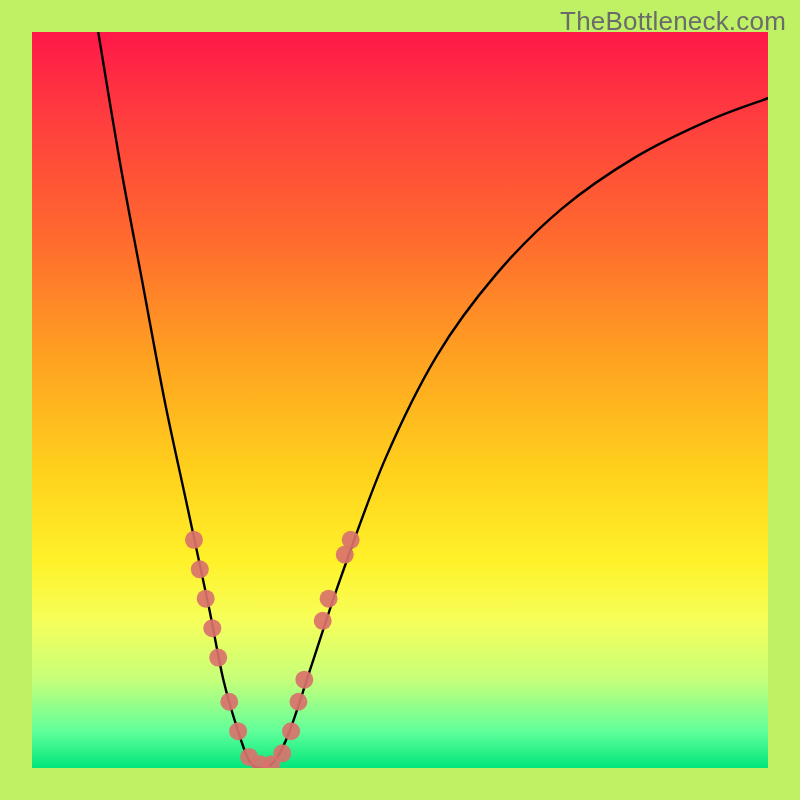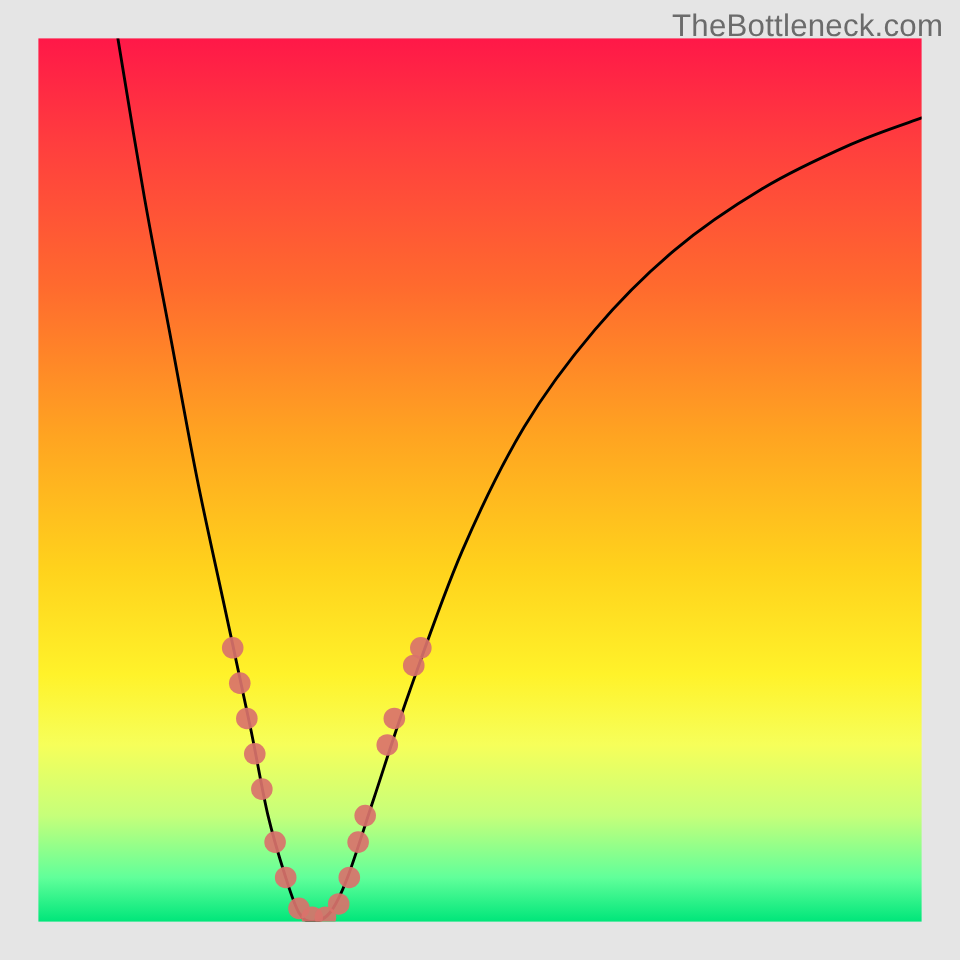--- a/index.html
+++ b/index.html
@@ -7,21 +7,21 @@
     padding: 0;
     width: 800px;
     height: 800px;
     overflow: hidden;
     background: #000;
     font-family: Arial, Helvetica, sans-serif;
   }
   .frame {
     position: absolute;
     inset: 0;
-    background: #e5e5e5;
+    background: #bef264;
   }
   .plot-area {
     position: absolute;
     left: 32px;
     top: 32px;
     width: 736px;
     height: 736px;
     background: linear-gradient(to bottom,
       #ff1848 0%,
       #ff3e3e 12%,

